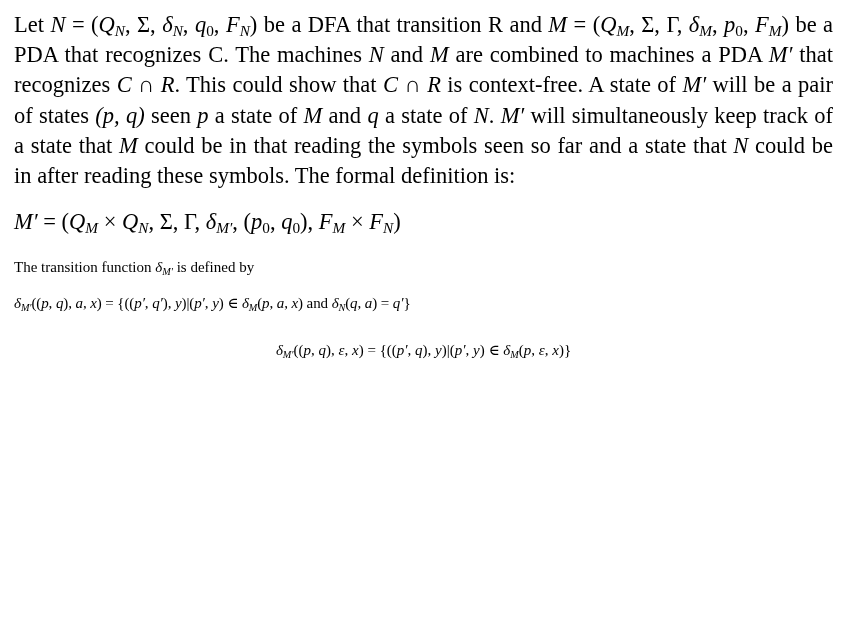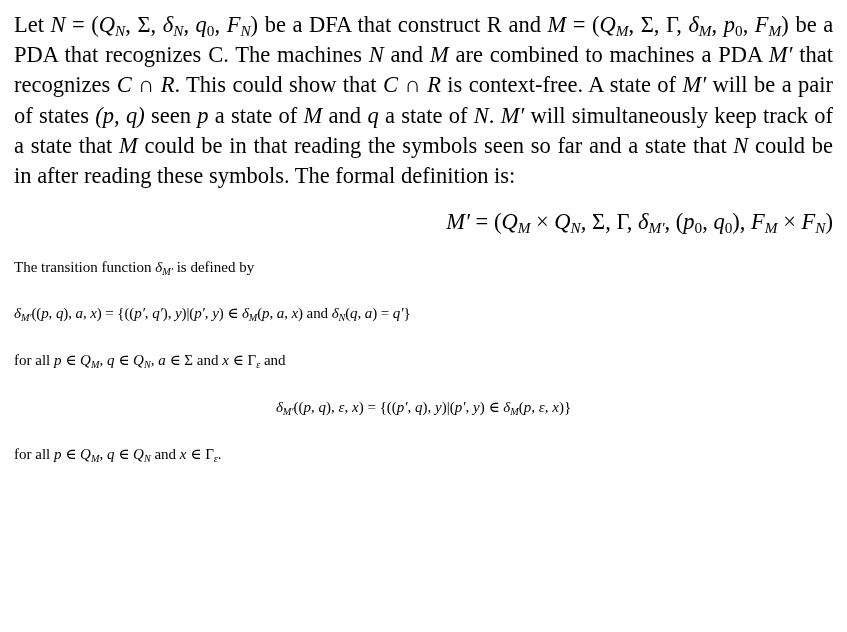--- a/index.html
+++ b/index.html
@@ -36,52 +36,52 @@
     font-style: italic;
   }
   sub {
     font-size: 0.68em;
     line-height: 0;
     vertical-align: -0.28em;
   }
   .nowrap { white-space: nowrap; margin-top: 8px; }
 
   .display {
-    text-align: right;
+    text-align: left;
     font-size: 22.5px;
     margin: 18px 0 0 0;
   }
 
   .line {
     font-size: 15px;
     margin: 17px 0 0 0;
     line-height: 30px;
   }
   .line.left { text-align: left; }
   .line.eqn-wide {
     text-align: left;
-    margin-top: 16px;
+    margin-top: 6px;
     letter-spacing: -0.1px;
   }
   .line.eqn-center {
     text-align: center;
   }
 </style>
 </head>
 <body>
 
 <div class="page">
 
   <p class="para">
     <span class="lead"></span>
     <span>Let</span>
     <span class="mathit">N</span>
     <span>=</span>
     <span class="nowrap">(<span class="mathit">Q</span><sub class="mathit">N</sub>, Σ, <span class="mathit">δ</span><sub class="mathit">N</sub>, <span class="mathit">q</span><sub>0</sub>, <span class="mathit">F</span><sub class="mathit">N</sub>)</span>
-    <span>be a DFA that construct R and</span>
+    <span>be a DFA that transition R and</span>
     <span class="mathit">M</span>
     <span>=</span>
     <span class="nowrap">(<span class="mathit">Q</span><sub class="mathit">M</sub>, Σ, Γ, <span class="mathit">δ</span><sub class="mathit">M</sub>, <span class="mathit">p</span><sub>0</sub>, <span class="mathit">F</span><sub class="mathit">M</sub>)</span>
     <span>be a PDA that recognizes C. The machines</span>
     <span class="mathit">N</span>
     <span>and</span>
     <span class="mathit">M</span>
     <span>are combined to machines a PDA</span>
     <span class="mathit">M′</span>
     <span>that recognizes</span>
@@ -114,25 +114,19 @@
   <div class="line left">
     <span>The transition function</span>
     <span class="nowrap"><span class="mathit">δ</span><sub class="mathit">M′</sub></span>
     <span>is defined by</span>
   </div>
 
   <div class="line eqn-wide">
     <span class="mathit">δ</span><sub class="mathit">M′</sub>((<span class="mathit">p</span>, <span class="mathit">q</span>), <span class="mathit">a</span>, <span class="mathit">x</span>) = {((<span class="mathit">p′</span>, <span class="mathit">q′</span>), <span class="mathit">y</span>)|(<span class="mathit">p′</span>, <span class="mathit">y</span>) ∈ <span class="mathit">δ</span><sub class="mathit">M</sub>(<span class="mathit">p</span>, <span class="mathit">a</span>, <span class="mathit">x</span>) and <span class="mathit">δ</span><sub class="mathit">N</sub>(<span class="mathit">q</span>, <span class="mathit">a</span>) = <span class="mathit">q′</span>}
   </div>
 
-  <div class="line left">
-    for all <span class="mathit">p</span> ∈ <span class="mathit">Q</span><sub class="mathit">M</sub>, <span class="mathit">q</span> ∈ <span class="mathit">Q</span><sub class="mathit">N</sub>, <span class="mathit">a</span> ∈ Σ and <span class="mathit">x</span> ∈ Γ<sub class="mathit">ε</sub> and
-  </div>
 
   <div class="line eqn-center">
     <span class="mathit">δ</span><sub class="mathit">M′</sub>((<span class="mathit">p</span>, <span class="mathit">q</span>), <span class="mathit">ε</span>, <span class="mathit">x</span>) = {((<span class="mathit">p′</span>, <span class="mathit">q</span>), <span class="mathit">y</span>)|(<span class="mathit">p′</span>, <span class="mathit">y</span>) ∈ <span class="mathit">δ</span><sub class="mathit">M</sub>(<span class="mathit">p</span>, <span class="mathit">ε</span>, <span class="mathit">x</span>)}
   </div>
 
-  <div class="line left">
-    for all <span class="mathit">p</span> ∈ <span class="mathit">Q</span><sub class="mathit">M</sub>, <span class="mathit">q</span> ∈ <span class="mathit">Q</span><sub class="mathit">N</sub> and <span class="mathit">x</span> ∈ Γ<sub class="mathit">ε</sub>.
-  </div>
 
 </div>
 
 </body></html>

